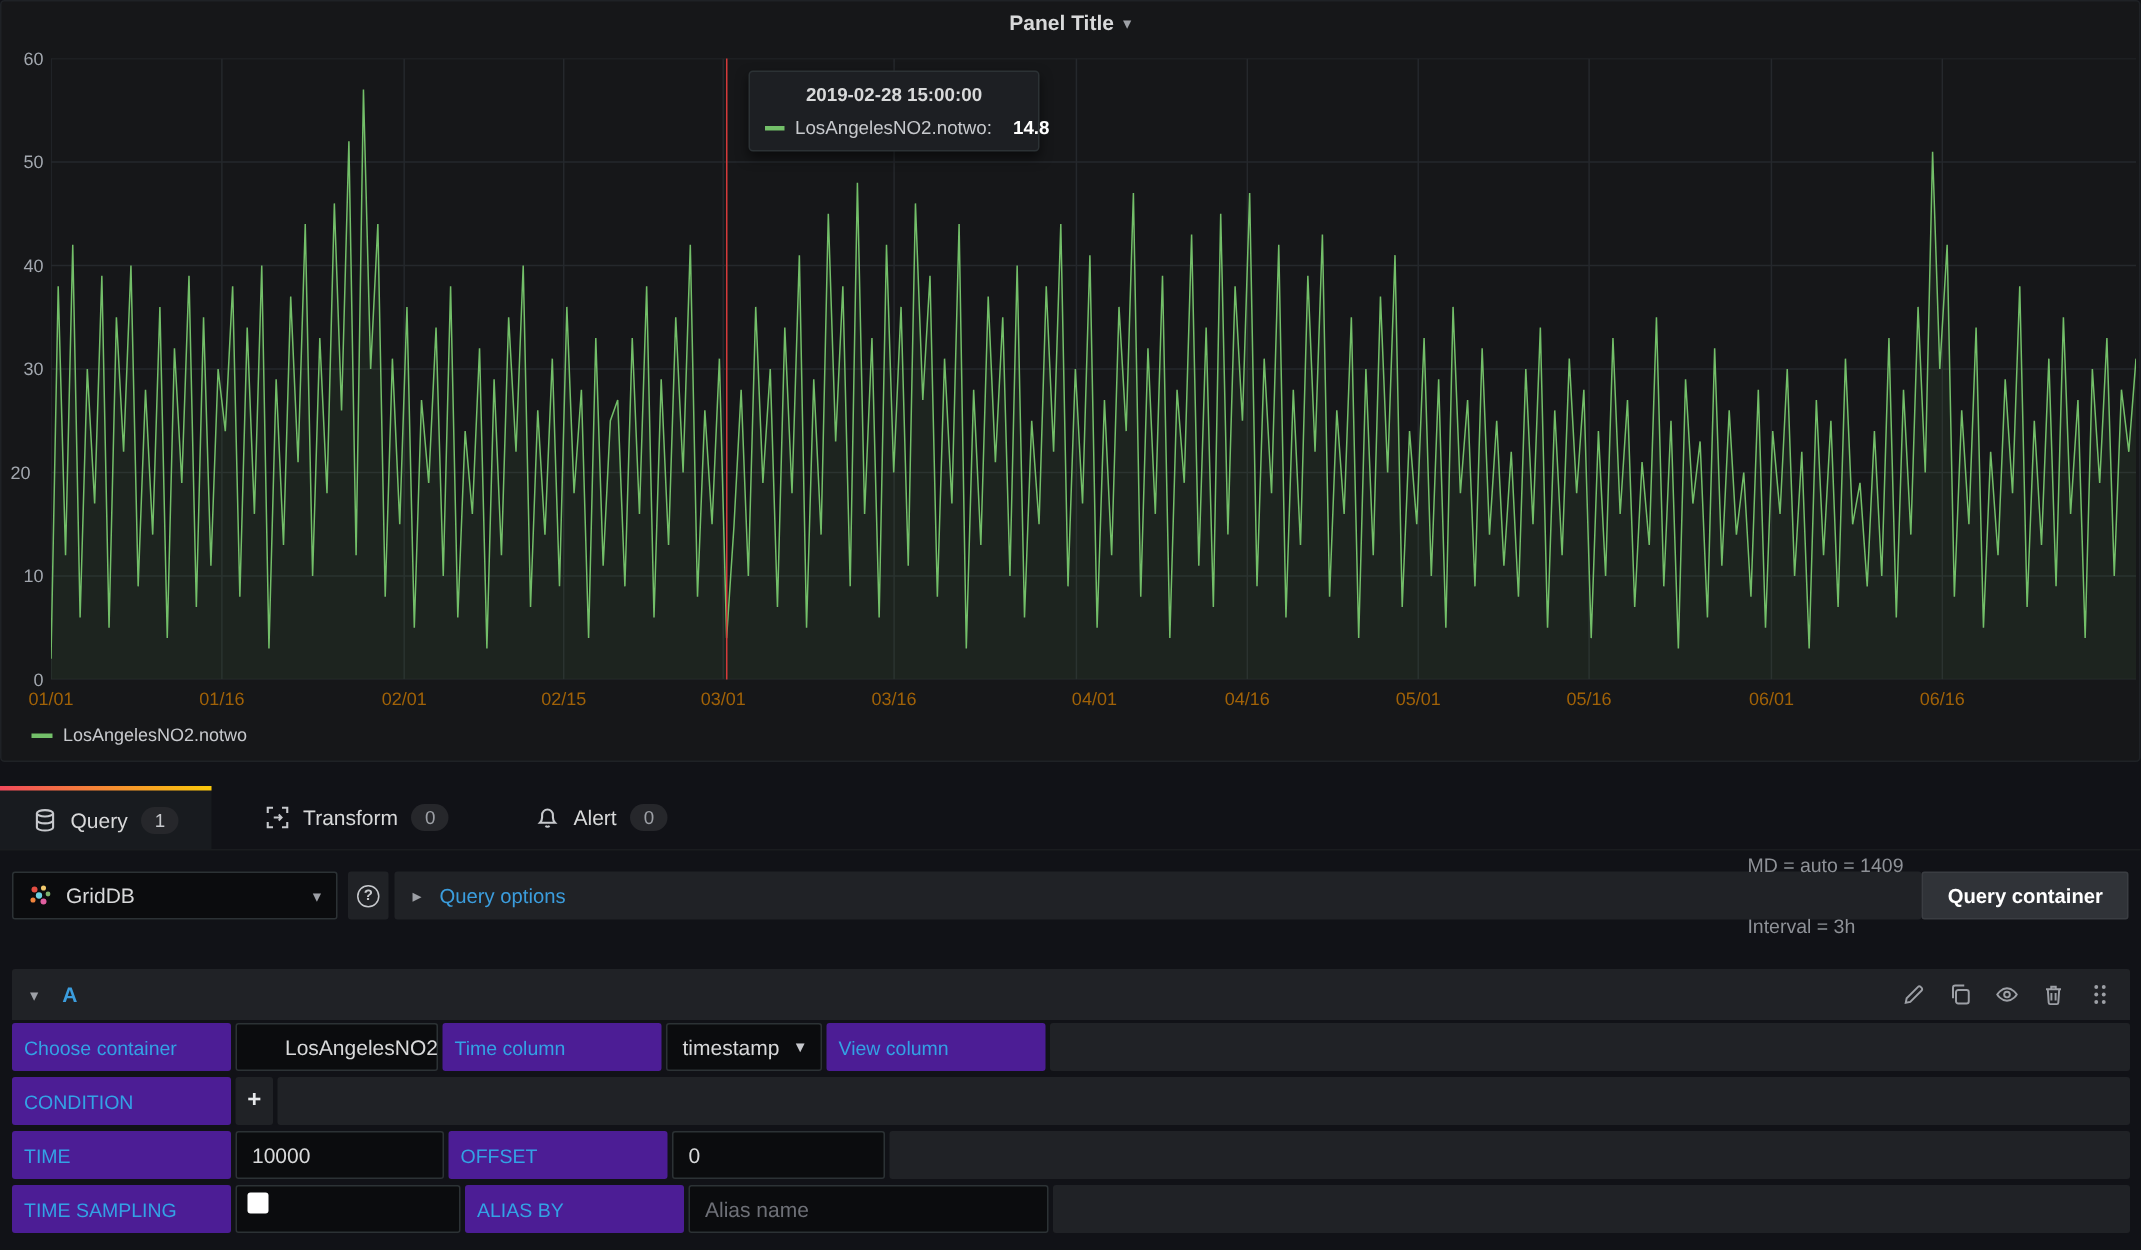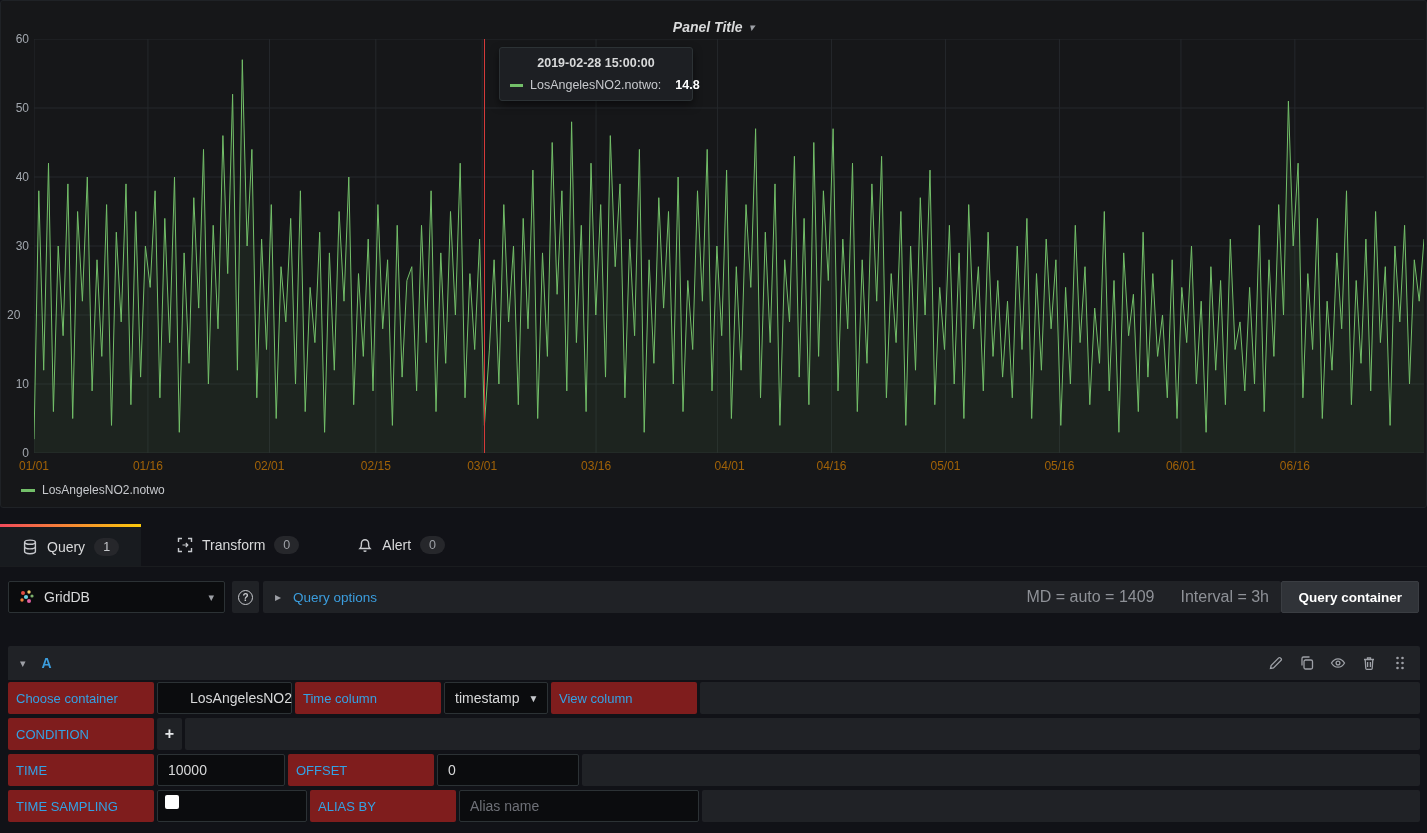--- a/index.html
+++ b/index.html
@@ -2,22 +2,22 @@
 <html><head>
 <meta charset="utf-8">
 <style>
   * { margin:0; padding:0; box-sizing:border-box; }
   html,body { width:1427px; height:833px; background:#111217; overflow:hidden;
     font-family:"Liberation Sans", sans-serif; color:#d8d9da; }
 
   
   .panel { position:absolute; left:0; top:0; width:1427px; height:508px;
     background:#161719; border:1px solid #1f2226; border-radius:3px; }
-  .panel-header { position:absolute; left:0; top:12px; width:100%; height:28px;
-    display:flex; align-items:center; justify-content:center; cursor:pointer;font-style:italic; }
+  .panel-header { position:absolute; left:0; top:0; width:100%; height:28px;
+    display:flex; align-items:center; justify-content:center; cursor:pointer; }
   .panel-title { font-size:14px; font-weight:bold; color:#d8d9da; }
   .panel-caret { color:#9da0a6; font-size:11px; margin-left:6px; }
 
   .plot { position:absolute; left:33px; top:38px; width:1390px; height:414px; }
   .plot svg { position:absolute; left:0; top:0; }
   .ylabel { position:absolute; right:1397px; transform:translateY(-50%);
     font-size:12px; color:#a2a7ae; white-space:nowrap; }
   .xlabel { position:absolute; top:420px; transform:translateX(-50%);
     font-size:12px; color:#a16207; white-space:nowrap; }
   .cursor-line { position:absolute; top:0; width:1px; height:414px; background:#d43a3a; }
@@ -53,36 +53,36 @@
   .ds-name { font-size:14px; color:#d8d9da; margin-left:9px; flex:1; }
   .ds-caret { color:#9da0a6; font-size:11px; }
   .help-btn { position:absolute; left:232px; top:3px; width:27px; height:32px;
     background:#202226; border-radius:2px; display:flex; align-items:center; justify-content:center; cursor:pointer; }
   .help-circle { width:15px; height:15px; border:1.4px solid #c7c9cd; border-radius:50%;
     display:flex; align-items:center; justify-content:center; font-size:10px; color:#c7c9cd; font-weight:bold; }
   .opts-bar { position:absolute; left:263px; top:3px; width:1018px; height:32px;
     background:#202226; border-radius:2px; display:flex; align-items:center; padding:0 12px; }
   .opts-chev { color:#9da0a6; font-size:12px; margin-right:12px; cursor:pointer; }
   .opts-label { color:#3b9ddd; font-size:13.5px; font-weight:500; cursor:pointer; }
-  .opts-stats { margin-left:auto; display:flex; gap:26px; font-size:16px; color:#8e9197; }
+  .opts-stats { margin-left:auto; display:flex; gap:26px; font-size:13px; color:#8e9197;flex-direction:column; }
   .inspector-btn { position:absolute; right:8px; top:3px; height:32px; padding:0 16px;
     background:#303338; border:1px solid #3a3d42; border-radius:2px; color:#ffffff;
     font-size:13.5px; font-weight:bold; display:flex; align-items:center; cursor:pointer; }
 
   
   .qheader { position:absolute; left:8px; top:646px; width:1412px; height:34px;
     background:#202226; border-radius:2px 2px 0 0; display:flex; align-items:center; padding:0 12px; }
   .qh-caret { color:#9da0a6; font-size:11px; margin-right:16px; cursor:pointer; }
   .refid { color:#3b9ddd; font-size:14px; font-weight:bold; cursor:pointer; }
   .qh-icons { margin-left:auto; display:flex; gap:15px; align-items:center; }
   .qh-icons .qicon { width:16px; height:16px; color:#9da0a6; cursor:pointer; }
 
   .qrows { position:absolute; left:8px; top:682px; width:1412px; }
   .qrow { display:flex; gap:3px; margin-bottom:4px; height:32px; }
-  .qlabel { width:146px; flex:none; background:#7f1d1d; border-radius:2px;
+  .qlabel { width:146px; flex:none; background:#4c1d95; border-radius:2px;
     display:flex; align-items:center; padding:0 8px; font-size:13px; color:#33a2e5; }
   .qfiller { flex:1; background:#202226; border-radius:2px; }
   .qdrop { background:#0b0c0e; border:1px solid #2c3235; border-radius:2px;
     display:flex; align-items:center; padding:0 10px; gap:9px; cursor:pointer; }
   .qdrop .dval { font-size:14px; font-weight:500; color:#d8d9da; }
   .qdrop .dcaret { color:#c7c9cd; font-size:10px; }
   .qinput { background:#0b0c0e; border:1px solid #2c3235; border-radius:2px;
     color:#d8d9da; font-size:14px; padding:0 10px; font-family:"Liberation Sans",sans-serif; }
   .qinput::placeholder { color:#6e7077; }
   .plus-btn { width:25px; flex:none; background:#202226; border-radius:2px; color:#e6e8ea;
@@ -270,21 +270,21 @@
   </div>
 
   <div class="qrow">
     <div class="qlabel">CONDITION</div>
     <div class="plus-btn">+</div>
     <div class="qfiller"></div>
   </div>
 
   <div class="qrow">
     <div class="qlabel">TIME</div>
-    <input class="qinput" style="width: 128px;" value="10000">
+    <input class="qinput" style="width: 139px;" value="10000">
     <div class="qlabel">OFFSET</div>
     <input class="qinput" style="width: 142px;" value="0">
     <div class="qfiller"></div>
   </div>
 
   <div class="qrow">
     <div class="qlabel">TIME SAMPLING</div>
     <div class="chk-field">
       <div class="chk"></div>
     </div>

